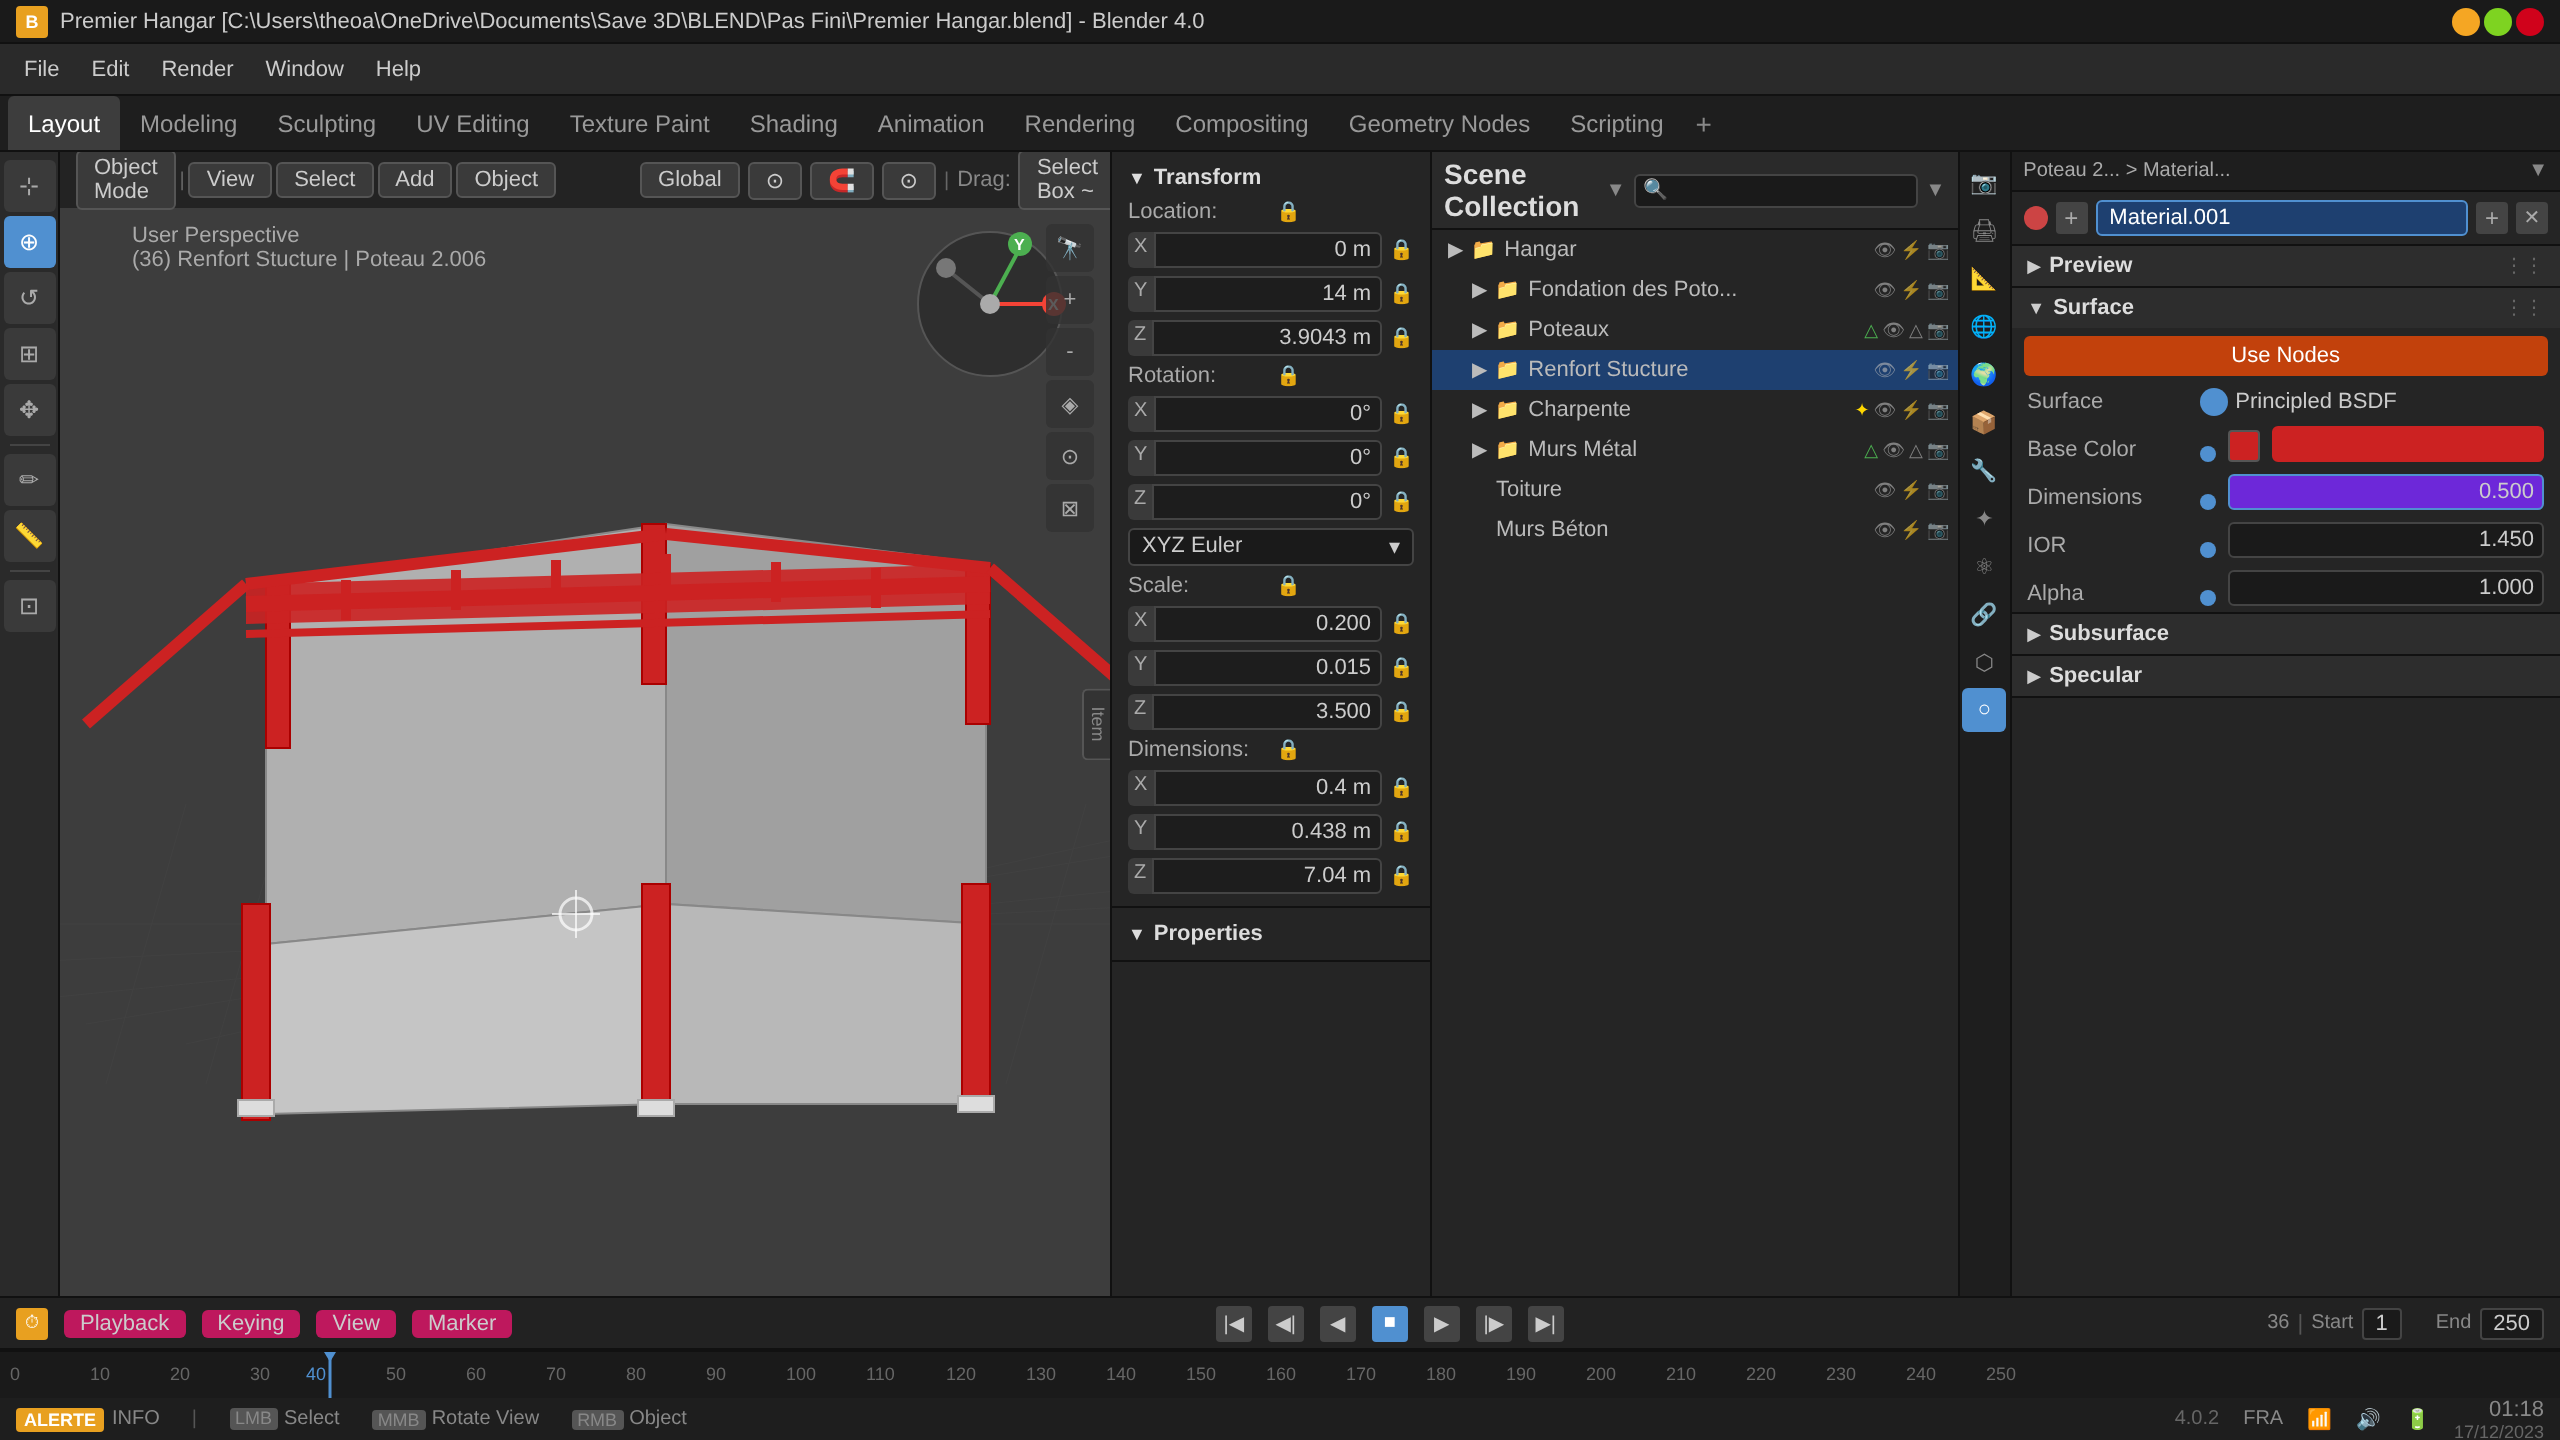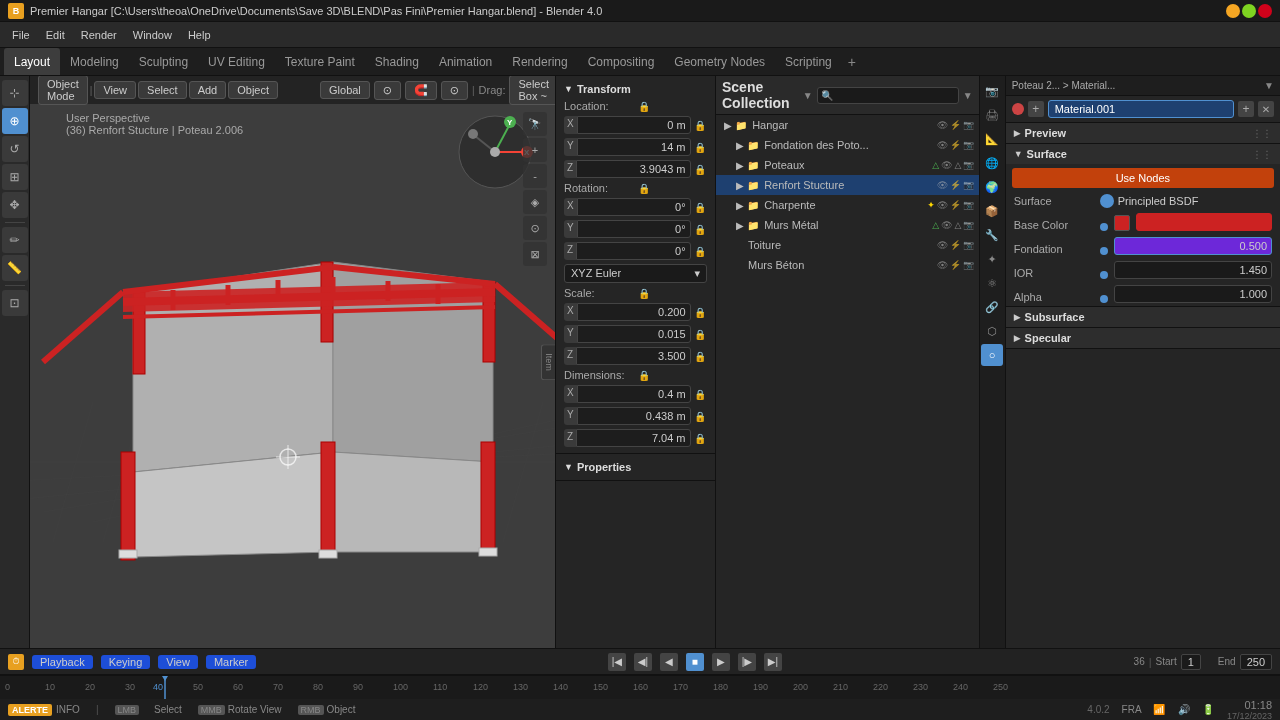--- a/index.html
+++ b/index.html
@@ -464,21 +464,21 @@
       height: 26px;
       display: flex;
       align-items: center;
       padding: 0 8px;
       gap: 8px;
       background: #222;
       border-bottom: 1px solid #111;
     }
     .tl-btn {
       padding: 1px 8px;
-      background: #1d4ed8;
+      background: #be185d;
       border-radius: 3px;
       cursor: pointer;
       font-size: 11px;
       color: #ccc;
     }
     .tl-play-btn {
       width: 18px; height: 18px;
       background: #444;
       border-radius: 2px;
       display: flex; align-items: center; justify-content: center;
@@ -1026,21 +1026,21 @@
 
           <div class="mat-row">
             <span class="mat-label">Base Color</span>
             <div class="mat-dot" style="background:#5090d0;"></div>
             <div class="color-swatch" style="background:#cc2222;"></div>
             <div class="mat-field" style="background:#cc2222;border-color:#cc2222;color:transparent;">████</div>
           </div>
 
 
           <div class="mat-row">
-            <span class="mat-label">Fondation</span>
+            <span class="mat-label">Dimensions</span>
             <div class="mat-dot" style="background:#5090d0;"></div>
             <div class="mat-field active-field">0.500</div>
           </div>
 
           <div class="mat-row">
             <span class="mat-label">IOR</span>
             <div class="mat-dot" style="background:#5090d0;"></div>
             <div class="mat-field">1.450</div>
           </div>
 
@@ -1137,21 +1137,21 @@
   </div>
 </div>
 
 <div id="status-bar">
 
   <div class="alert-badge">
     <span class="alert-icon">ALERTE</span>
     <span>INFO</span>
   </div>
   <span style="color:#555;">|</span>
-  <div style="display:flex;align-items:center;gap:15px;">
+  <div style="display:flex;gap:3px;">
     <span style="background:#555;border-radius:2px;padding:0 3px;font-size:9px;">LMB</span>
     <span>Select</span>
   </div>
   <div style="display:flex;align-items:center;gap:3px;">
     <span style="background:#555;border-radius:2px;padding:0 3px;font-size:9px;">MMB</span>
     <span>Rotate View</span>
   </div>
   <div style="display:flex;align-items:center;gap:3px;">
     <span style="background:#555;border-radius:2px;padding:0 3px;font-size:9px;">RMB</span>
     <span>Object</span>

